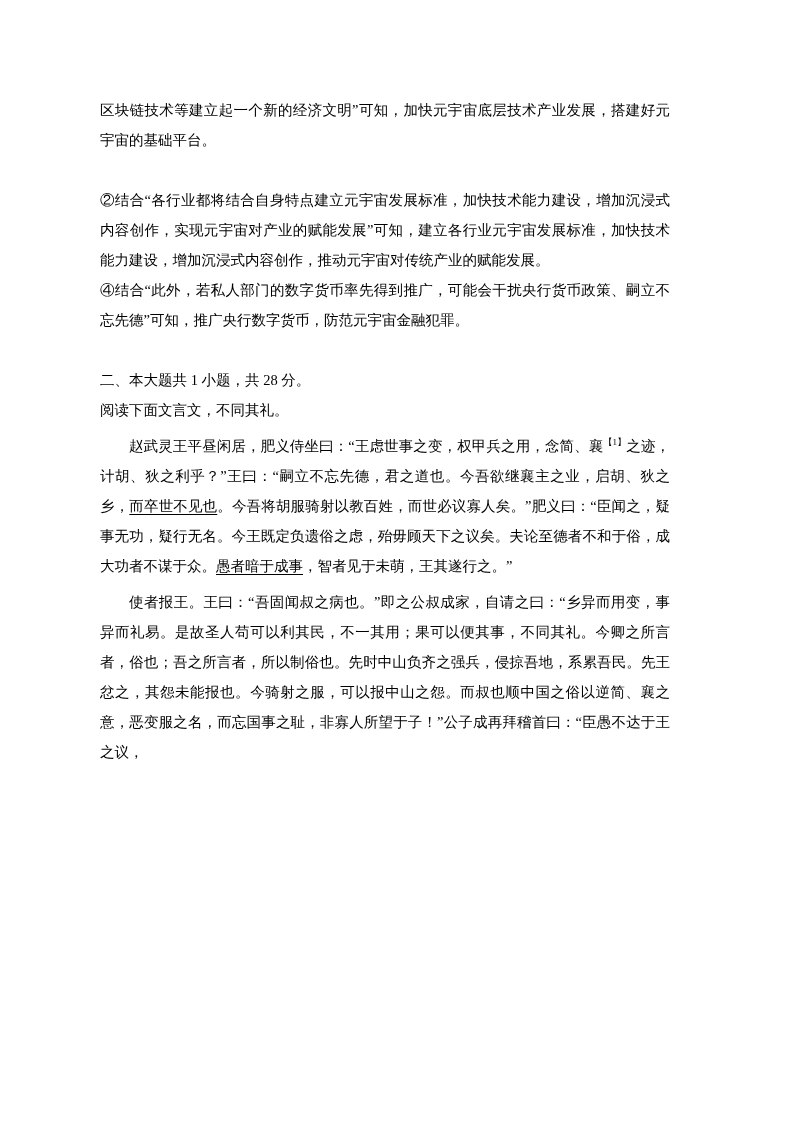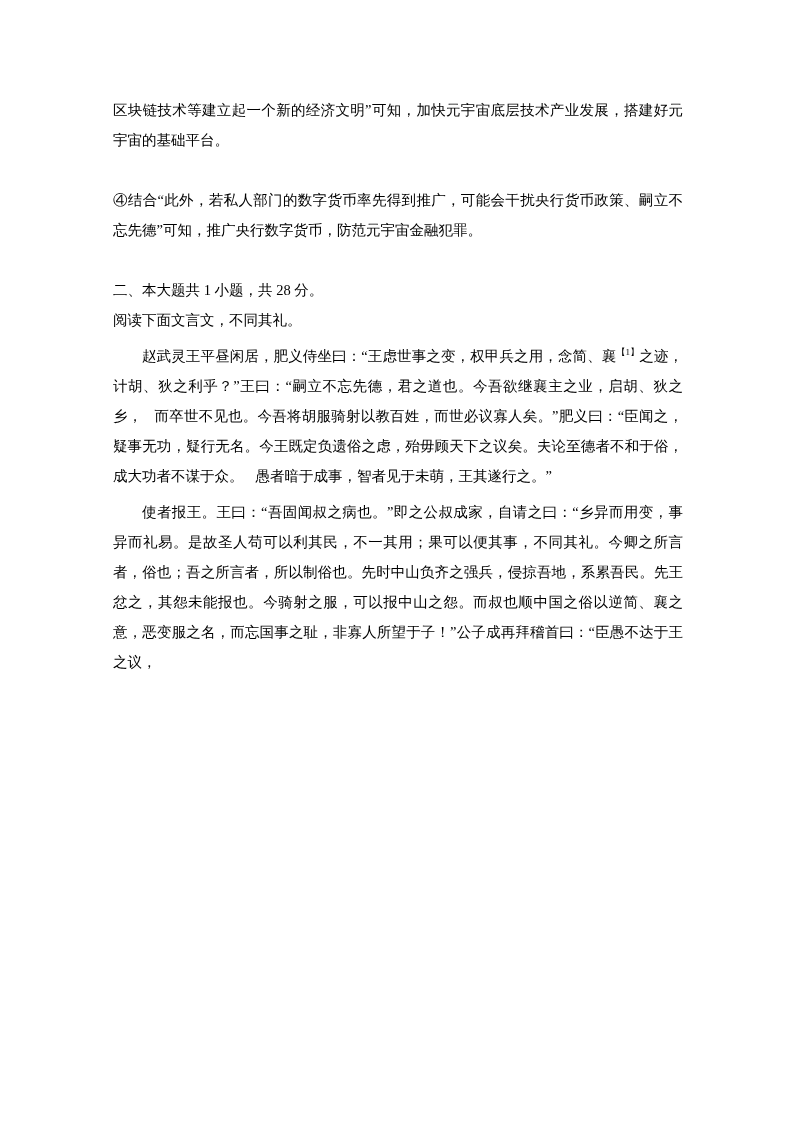--- a/index.html
+++ b/index.html
@@ -10,57 +10,58 @@
   body {
     width: 794px;
     height: 1123px;
     position: relative;
     font-family: "Liberation Serif", "DejaVu Serif", serif;
     color: #000000;
     overflow: hidden;
   }
   .page {
     position: absolute;
-    left: 113px;
+    left: 100px;
     top: 95px;
     width: 570px;
   }
   .para {
     font-size: 14.5px;
     line-height: 30px;
     text-align: justify;
     margin: 0;
     word-break: break-all;
   }
   .blank-line {
     height: 30px;
   }
   .wen {
     text-indent: 2em;
     margin-top: 6px;
   }
   .seg-underline {
+    text-decoration: underline;
     text-underline-offset: 3px;
-    margin-left: 12px;
   }
   sup.seg-sup {
     font-size: 9px;
     vertical-align: super;
     line-height: 0;
   }
 </style>
 </head>
 <body>
 
 <div class="page">
 
   <p class="para">区块链技术等建立起一个新的经济文明”可知，加快元宇宙底层技术产业发展，搭建好元宇宙的基础平台。</p>
 
   <div class="blank-line"></div>
 
+  <p class="para">②结合“各行业都将结合自身特点建立元宇宙发展标准，加快技术能力建设，增加沉浸式内容创作，实现元宇宙对产业的赋能发展”可知，建立各行业元宇宙发展标准，加快技术能力建设，增加沉浸式内容创作，推动元宇宙对传统产业的赋能发展。</p>
   <p class="para">④结合“此外，若私人部门的数字货币率先得到推广，可能会干扰央行货币政策、嗣立不忘先德”可知，推广央行数字货币，防范元宇宙金融犯罪。</p>
 
   <div class="blank-line"></div>
 
   <p class="para">二、本大题共 1 小题，共 28 分。</p>
   <p class="para">阅读下面文言文，不同其礼。</p>
 
   <p class="para wen"><span class="seg-normal">赵武灵王平昼闲居，肥义侍坐曰：“王虑世事之变，权甲兵之用，念简、襄</span><sup class="seg-sup">【1】</sup><span class="seg-normal">之迹，计胡、狄之利乎？”王曰：“嗣立不忘先德，君之道也。今吾欲继襄主之业，启胡、狄之乡，</span><span class="seg-underline">而卒世不见也</span><span class="seg-normal">。今吾将胡服骑射以教百姓，而世必议寡人矣。”肥义曰：“臣闻之，疑事无功，疑行无名。今王既定负遗俗之虑，殆毋顾天下之议矣。夫论至德者不和于俗，成大功者不谋于众。</span><span class="seg-underline">愚者暗于成事</span><span class="seg-normal">，智者见于未萌，王其遂行之。”</span></p>
   <p class="para wen"><span class="seg-normal">使者报王。王曰：“吾固闻叔之病也。”即之公叔成家，自请之曰：“乡异而用变，事异而礼易。是故圣人苟可以利其民，不一其用；果可以便其事，不同其礼。今卿之所言者，俗也；吾之所言者，所以制俗也。先时中山负齐之强兵，侵掠吾地，系累吾民。先王忿之，其怨未能报也。今骑射之服，可以报中山之怨。而叔也顺中国之俗以逆简、襄之意，恶变服之名，而忘国事之耻，非寡人所望于子！”公子成再拜稽首曰：“臣愚不达于王之议，</span></p>
 

